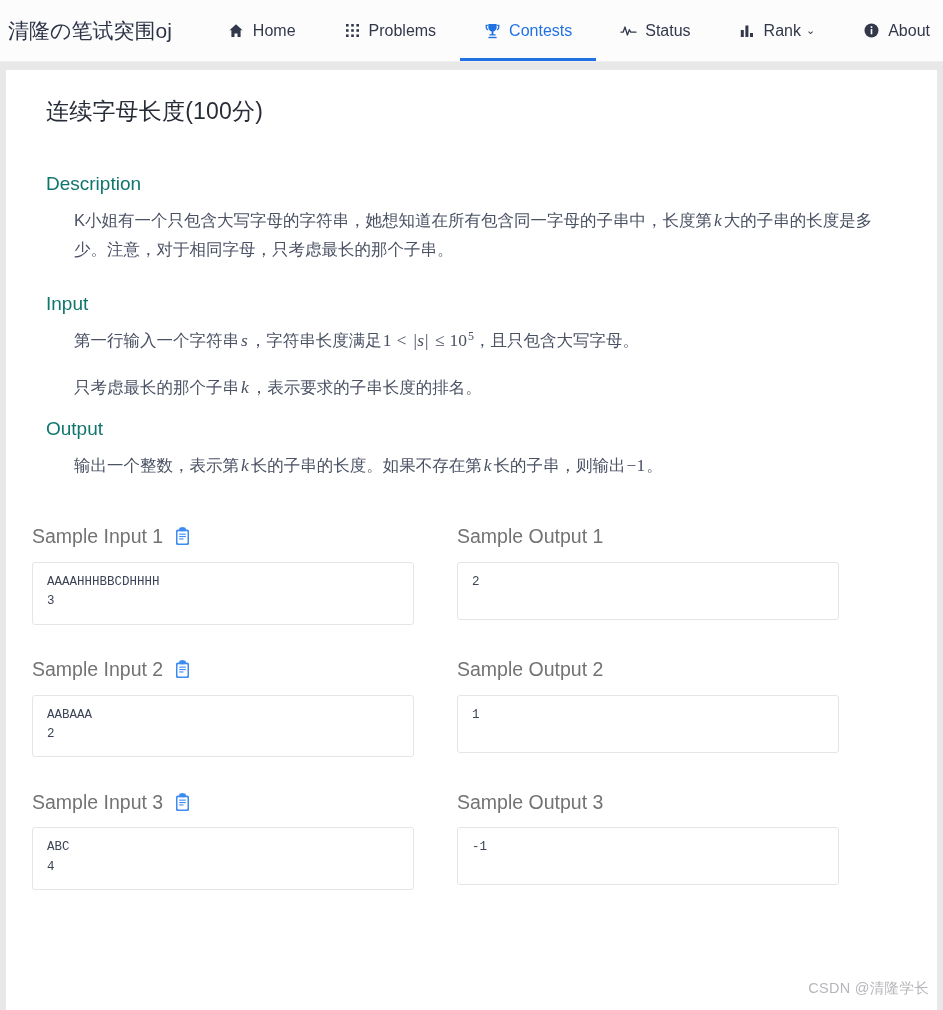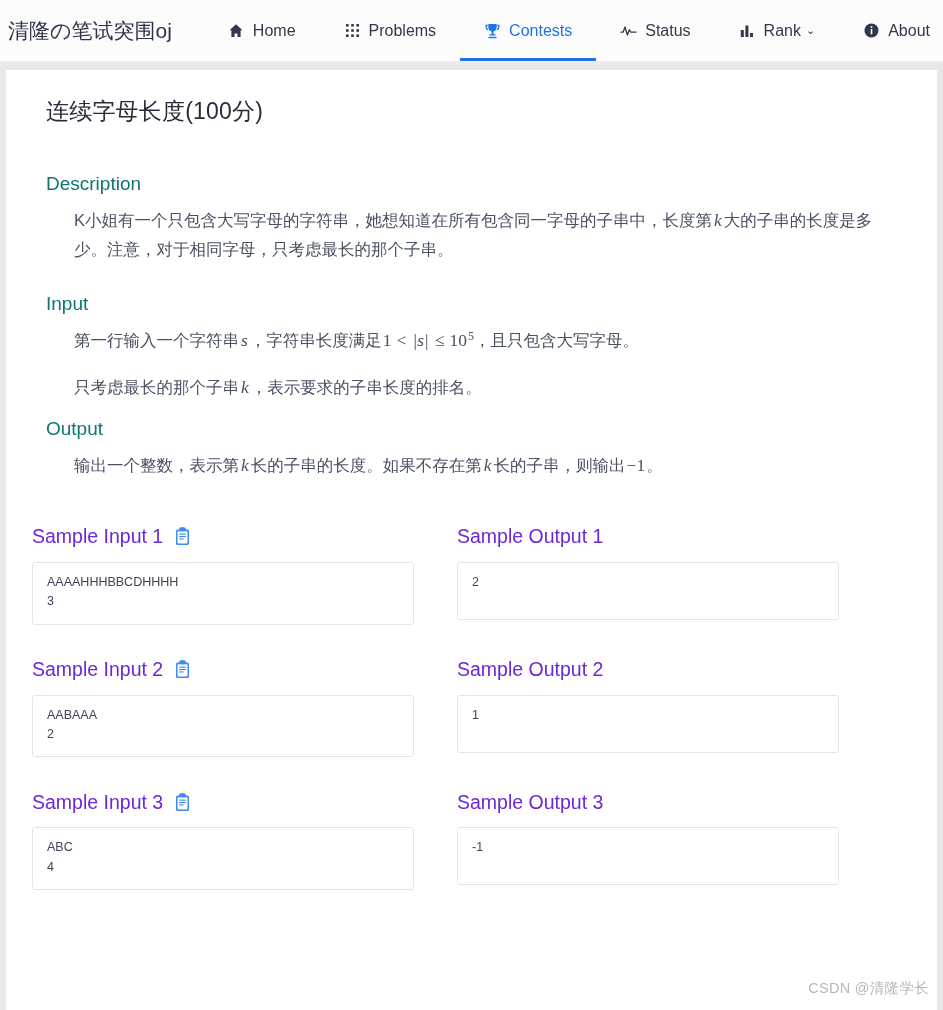--- a/index.html
+++ b/index.html
@@ -148,37 +148,37 @@
     display: flex;
     gap: 43px;
     margin-bottom: 32px;
   }
   .sample-col { width: 382px; flex: 0 0 382px; }
   .sample-head {
     display: flex;
     align-items: center;
     gap: 11px;
     font-size: 19.5px;
-    color: #6d28d9;
+    color: #737373;
     margin: 0 0 12px 0;
     font-weight: normal;
     height: 26px;
   }
   .copy-btn {
     display: inline-flex;
     align-items: center;
     cursor: pointer;
     line-height: 0;
   }
   .sample-box {
     border: 1px solid #e3e5e8;
     border-radius: 3px;
     background: #fff;
     padding: 10px 0 12px 14px;
-    font-family: Liberation Sans, sans-serif;
+    font-family: Liberation Mono, monospace;
     font-size: 12.5px;
     color: #3d4455;
     line-height: 1.55;
     white-space: pre;
     min-height: 38px;
     box-sizing: border-box;
   }
   .sample-box.two-line { min-height: 58px; }
 
   

